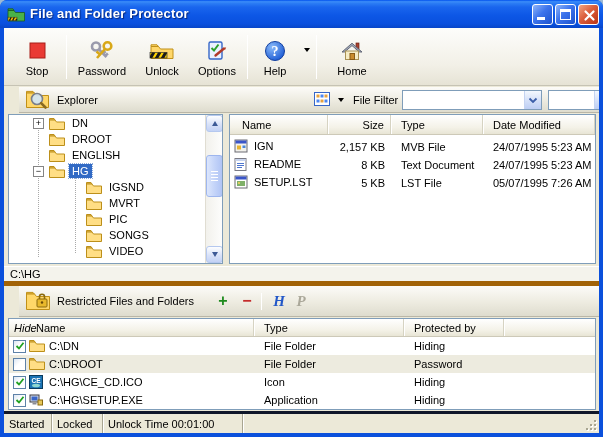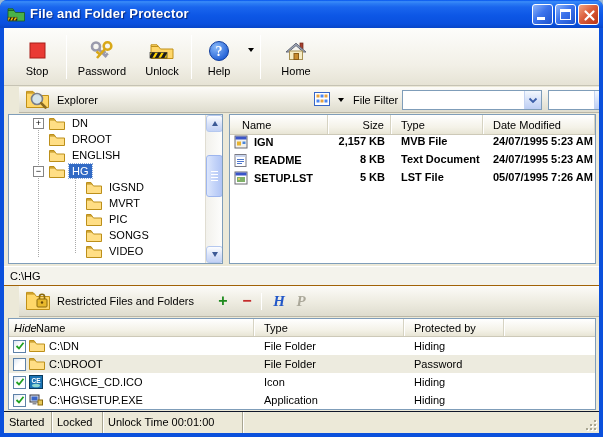--- a/index.html
+++ b/index.html
@@ -84,54 +84,54 @@
   .tri-up{width:0;height:0;border-left:3.5px solid transparent;border-right:3.5px solid transparent;border-bottom:5px solid #3D5A96;}
   .tri-down{width:0;height:0;border-left:3.5px solid transparent;border-right:3.5px solid transparent;border-top:5px solid #3D5A96;}
   .sthumb{position:absolute;left:0;top:40px;width:17px;height:42px;border:1px solid #9EB6EE;border-radius:3px;
     background:linear-gradient(90deg,#DCE6FC 0%,#C4D4F9 50%,#B0C4F5 100%);}
   .sthumb::after{content:"";position:absolute;left:4px;right:4px;top:50%;margin-top:-5px;height:10px;
     background:repeating-linear-gradient(180deg,#FFFFFF 0 1px,rgba(0,0,0,0) 1px 3px);}
   
   .list-panel{position:absolute;left:225px;top:86px;width:367px;height:150px;background:#FFF;border:1px solid #7F9DB9;overflow:hidden;}
   .lheader{display:flex;height:20px;background:linear-gradient(180deg,#FFFFFF 0%,#F4F2E8 65%,#E8E5D5 100%);border-bottom:1px solid #CDC9B8;}
   .hcol{display:flex;align-items:center;border-right:1px solid #D6D3C2;box-shadow:1px 0 0 #FFF;padding:0 4px;flex:none;}
-  .lrow{display:flex;height:18px;align-items:flex-start;font-weight:bold;}
+  .lrow{display:flex;height:18px;align-items:flex-end;}
   .lcell{flex:none;display:flex;align-items:center;overflow:hidden;white-space:nowrap;}
   .c-name{width:98px;padding-left:4px;}
   .c-size{width:63px;justify-content:flex-end;padding-right:6px;}
   .c-type{width:92px;padding-left:10px;}
   .c-date{width:112px;padding-left:10px;}
   .h-name{width:98px;padding-left:12px;}
   .h-size{width:63px;justify-content:flex-end;padding-right:6px;}
   .h-type{width:92px;padding-left:10px;}
   .h-date{width:112px;padding-left:10px;}
   .ficon{width:15px;height:14px;margin-right:5px;flex:none;display:flex;}
   
   .path-bar{position:absolute;left:0;top:238px;width:595px;height:20px;background:#F4F3EC;
-    border-top:1px solid #FFFFFF;border-bottom:1px solid #a16207;display:flex;align-items:center;padding-left:6px;}
+    border-top:1px solid #FFFFFF;border-bottom:5px solid #a16207;display:flex;align-items:center;padding-left:6px;}
   
   .table-panel{position:absolute;left:4px;top:290px;width:588px;height:92px;background:#FFF;border:1px solid #7F9DB9;overflow:hidden;}
   .rheader{display:flex;height:18px;background:linear-gradient(180deg,#FFFFFF 0%,#F4F2E8 65%,#E8E5D5 100%);border-bottom:1px solid #CDC9B8;}
   .rh1{width:245px;display:flex;align-items:center;border-right:1px solid #D6D3C2;box-shadow:1px 0 0 #FFF;}
   .rh1 .hide-lbl{padding-left:5px;width:27px;font-style:italic;}
   .rh2{width:150px;padding-left:10px;}
   .rh3{width:100px;padding-left:10px;}
   .rh4{flex:1;}
   .rrow{display:flex;height:18px;align-items:center;}
   .rrow.hl{background:#EDEBDF;}
   .rc1{width:245px;display:flex;align-items:center;flex:none;text-align:right;}
   .rc2{width:150px;padding-left:10px;flex:none;white-space:nowrap;}
   .rc3{width:100px;padding-left:10px;flex:none;white-space:nowrap;}
   .cb{width:13px;height:13px;margin-left:4px;margin-right:3px;flex:none;border:1px solid #5E82A8;
     background:linear-gradient(135deg,#DCE6F2 0%,#FFFFFF 45%);display:flex;align-items:center;justify-content:center;}
   .cb svg{display:none;}
   .cb.checked svg{display:block;}
   .rficon{width:16px;height:14px;margin-right:4px;flex:none;display:flex;}
   
-  .statusbar{position:absolute;left:0;top:383px;width:595px;height:22px;background:#ECE9D8;border-top:1px solid #0f172a;display:flex;}
+  .statusbar{position:absolute;left:0;top:383px;width:595px;height:22px;background:#ECE9D8;border-top:3px solid #0f172a;display:flex;}
   .spanel{padding:4px 5px 0 5px;border-right:1px solid #A8A591;box-shadow:1px 0 0 #FFF;white-space:nowrap;overflow:hidden;flex:none;}
   .sp1{width:48px}.sp2{width:51px}.sp3{width:140px}.sp4{flex:1;border-right:none;box-shadow:none;position:relative;}
   .grip{position:absolute;right:1px;bottom:1px;}
 </style>
 </head>
 <body>
 
 <div class="window">
 
   <div class="titlebar">
@@ -196,20 +196,31 @@
                   <rect x="1" y="13.5" width="17" height="5.5"></rect>
                 </clipPath>
               </defs>
             <rect x="1" y="13.5" width="17" height="5.5" fill="#FFD400" stroke="#333" stroke-width="0.7"></rect>
             <g clip-path="url(#hz)" stroke="#1A1A1A" stroke-width="3">
                 <path d="M1 20 l4 -7 M7 20 l4 -7 M13 20 l4 -7 M-4 20 l4 -7"></path>
               </g>
           </svg>
         </span>
         <span>Unlock</span>
+      </div>
+      <div class="tbtn tb-options">
+        <span class="ticn">
+          <svg width="24" height="24" viewBox="0 0 24 24">
+            <rect x="4" y="3" width="13" height="17" rx="1.5" fill="#EAF2FF" stroke="#3566C8" stroke-width="1.4"></rect>
+            <path d="M6.5 9 l2.5 2.5 L13.5 5.5" fill="none" stroke="#2DA12D" stroke-width="2"></path>
+            <path d="M10.5 16.5 L19 9.5" stroke="#B03A28" stroke-width="2.4" stroke-linecap="round"></path>
+            <path d="M19 9.5 l2.2 -1.6 -1 2.8z" fill="#B03A28"></path>
+          </svg>
+        </span>
+        <span>Options</span>
       </div>
       <div class="tsep"></div>
       <div class="tbtn tb-help">
         <span class="ticn">
           <svg width="24" height="24" viewBox="0 0 24 24">
             <defs>
                 <radialGradient id="hg2" cx="35%" cy="30%" r="75%">
                   <stop offset="0%" stop-color="#8ABAF9"></stop>
                   <stop offset="100%" stop-color="#1C5BD4"></stop>
                 </radialGradient>

